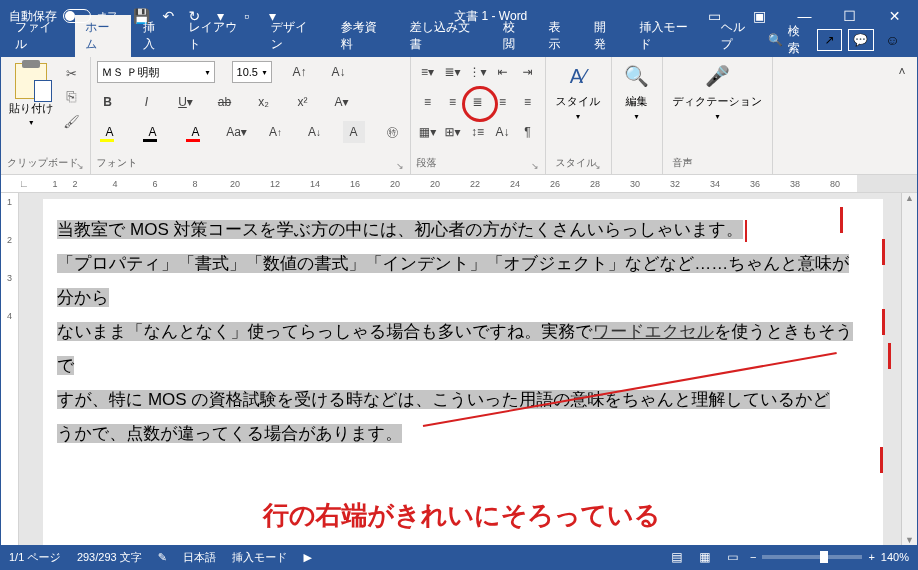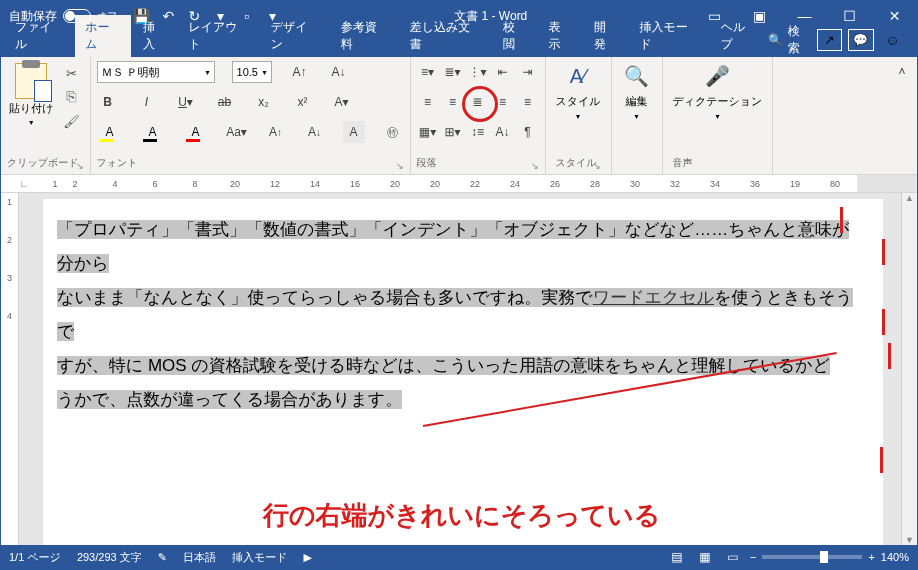--- a/index.html
+++ b/index.html
@@ -272,21 +272,21 @@
         <span class="ruler-mark">28</span>
         <span class="ruler-mark"></span>
         <span class="ruler-mark">30</span>
         <span class="ruler-mark"></span>
         <span class="ruler-mark">32</span>
         <span class="ruler-mark"></span>
         <span class="ruler-mark">34</span>
         <span class="ruler-mark"></span>
         <span class="ruler-mark">36</span>
         <span class="ruler-mark"></span>
-        <span class="ruler-mark">19</span>
+        <span class="ruler-mark">38</span>
         <span class="ruler-mark"></span>
         <span class="ruler-mark">80</span>
         <span class="ruler-mark"></span>
         <span class="ruler-mark">42</span>
       </div>
     <div class="ruler-gray"></div>
   </div>
 
   <div class="doc-area">
     <div class="vruler">
@@ -294,20 +294,21 @@
           <span>1</span>
           <span></span>
           <span>2</span>
           <span></span>
           <span>3</span>
           <span></span>
           <span>4</span>
         </div>
     </div>
     <div class="page">
+      <div><span class="sel">当教室で MOS 対策コースを学ぶ方の中には、初心者の方がたくさんいらっしゃいます。</span><span class="cursor-mark"></span></div>
       <div><span class="sel">「プロパティ」「書式」「数値の書式」「インデント」「オブジェクト」などなど……ちゃんと意味が分から</span></div>
       <div>
         <span class="sel">ないまま「なんとなく」使ってらっしゃる場合も多いですね。実務で</span><span class="sel underline-word">ワードエクセル</span><span class="sel">を使うときもそうで</span>
       </div>
       <div><span class="sel">すが、特に MOS の資格試験を受ける時などは、こういった用語の意味をちゃんと理解しているかど</span></div>
       <div><span class="sel">うかで、点数が違ってくる場合があります。</span></div>
 
       <div class="red-line" style="top:8px;height:26px;right:40px"></div>
       <div class="red-line" style="top:40px;height:26px;right:-2px"></div>
       <div class="red-line" style="top:110px;height:26px;right:-2px"></div>

